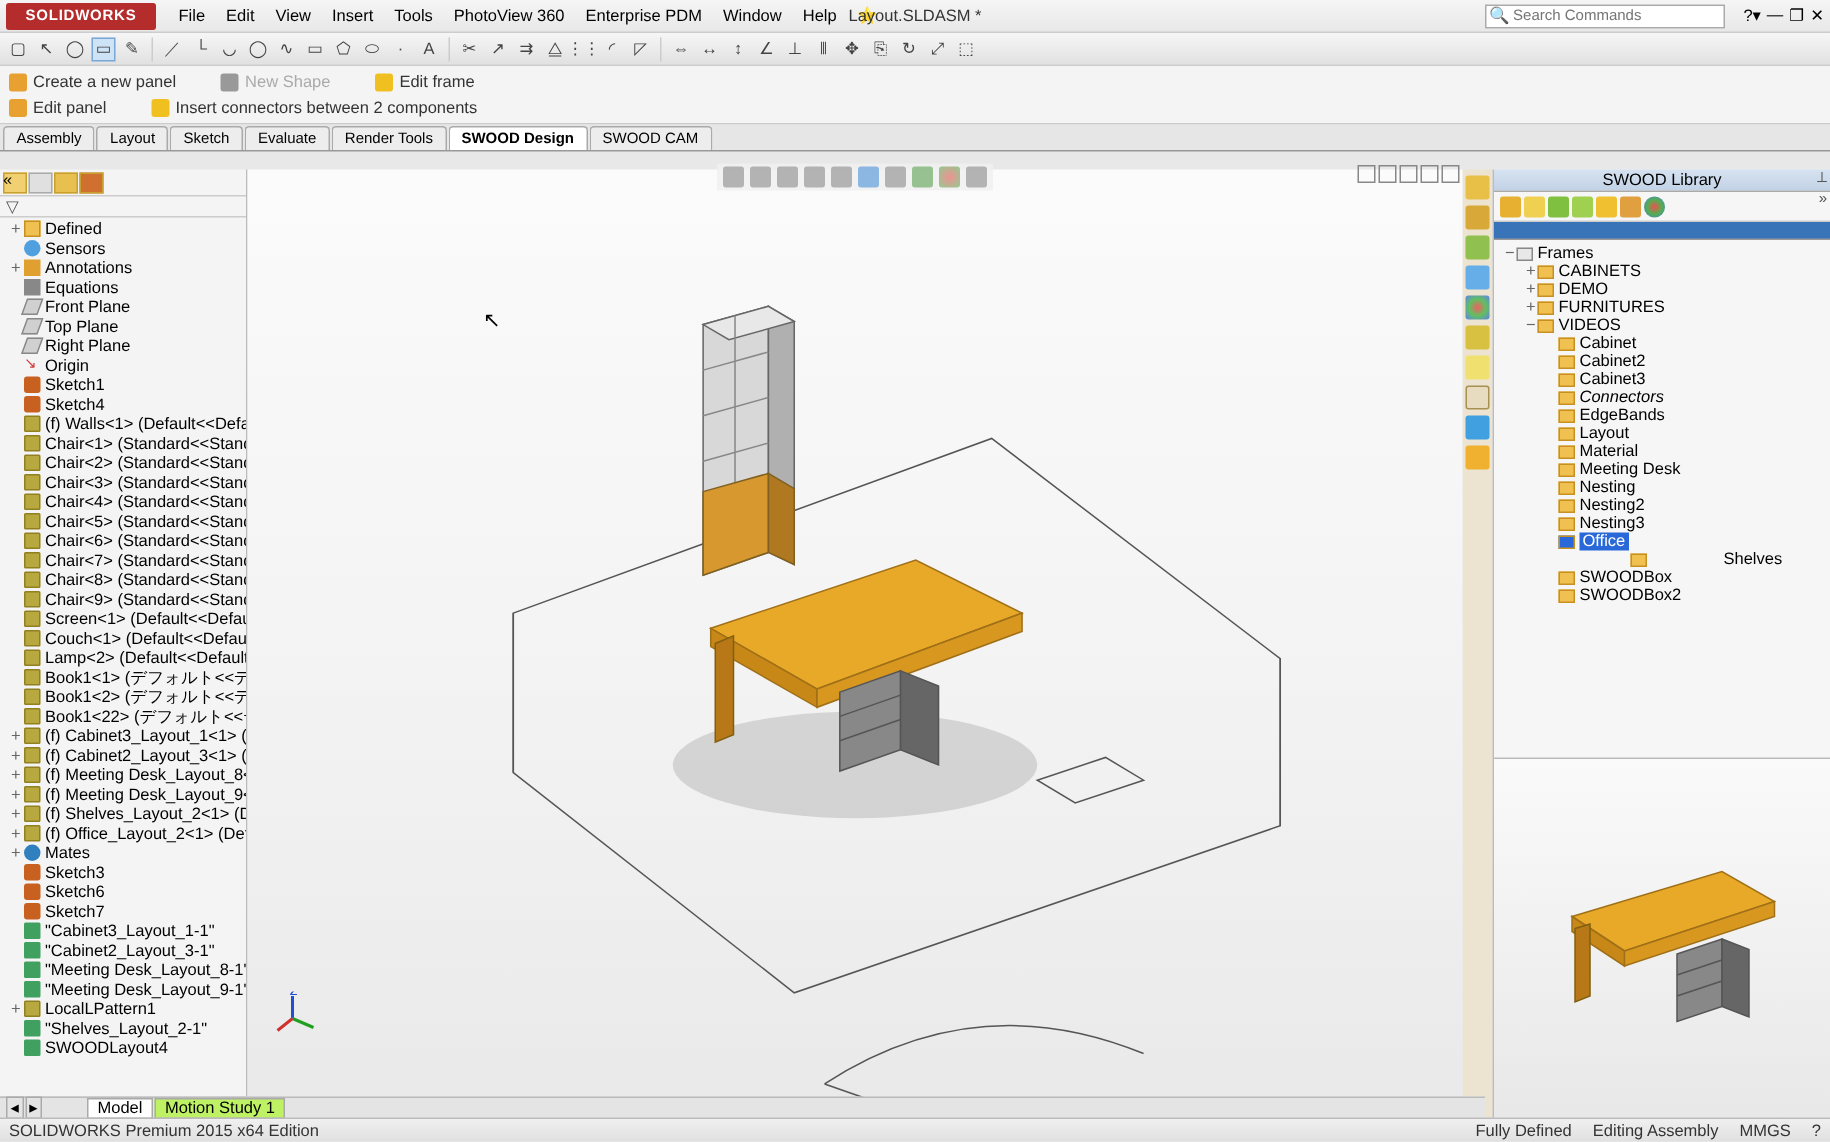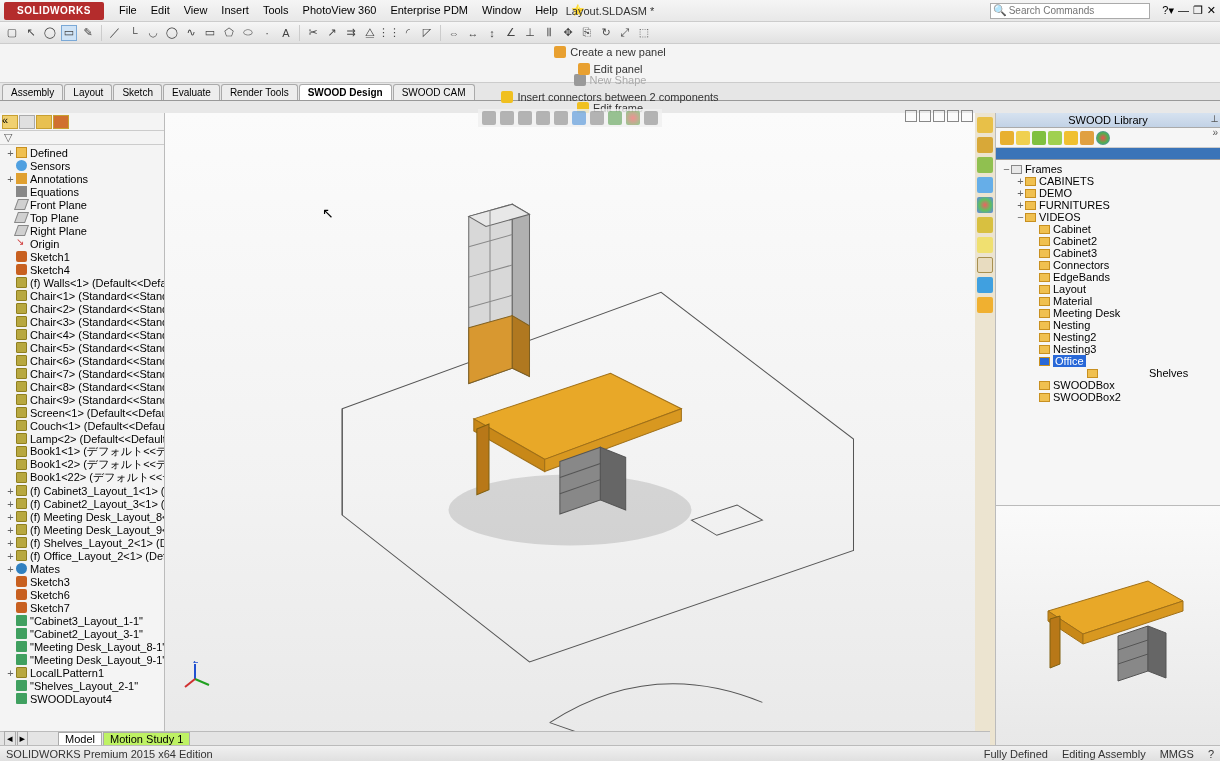--- a/index.html
+++ b/index.html
@@ -14,21 +14,21 @@
 .search-box input { border: none; outline: none; width: 100%; font-size: 10px; color: #888; }
 .help-icons { position: absolute; right: 4px; display: flex; gap: 4px; }
 
 
 .std-toolbar { height: 22px; background: linear-gradient(#f6f6f6,#e1e1e1); display: flex; align-items: center; padding-left: 4px; gap: 3px; border-bottom: 1px solid #ccc; }
 .std-toolbar .tool { width: 16px; height: 16px; display: inline-flex; align-items: center; justify-content: center; color: #444; }
 .std-toolbar .sep { width: 1px; height: 16px; background: #ccc; margin: 0 2px; }
 
 
 .cmd-rows { background: #f4f4f4; border-bottom: 1px solid #ccc; padding: 2px 6px; }
-.cmd-row { display: flex; align-items: center; gap: 16px; height: 17px; flex-direction: column; }
+.cmd-row { display: flex; align-items: center; gap: 30px; height: 17px; }
 .cmd-item { display: flex; align-items: center; gap: 4px; color: #333; cursor: pointer; }
 .cmd-item.disabled { color: #aaa; }
 .cmd-icon { width: 12px; height: 12px; display: inline-block; }
 .ci-orange { background: #e8a030; border-radius: 2px; }
 .ci-yellow { background: #f0c020; border-radius: 2px; }
 .ci-gray   { background: #999; border-radius: 2px; }
 
 
 .tabs-row { height: 18px; background: #e6e6e6; display: flex; align-items: flex-end; padding-left: 2px; border-bottom: 1px solid #999; }
 .tab { padding: 2px 8px; border: 1px solid #aaa; border-bottom: none; margin-right: 1px; background: #ededed; border-radius: 3px 3px 0 0; cursor: pointer; font-size: 10px; }
@@ -557,21 +557,21 @@
         <div class="lib-node" style="padding-left: 32px;">
           <span style="width: 9px; text-align: center; color: rgb(102, 102, 102);"></span>
           <span class="fld"></span>
           <span>Cabinet2</span>
         </div>
         <div class="lib-node" style="padding-left: 32px;">
           <span style="width: 9px; text-align: center; color: rgb(102, 102, 102);"></span>
           <span class="fld"></span>
           <span>Cabinet3</span>
         </div>
-        <div class="lib-node" style="padding-left: 32px;">
+        <div class="lib-node" style="padding-left: 32px; font-style: italic;">
           <span style="width: 9px; text-align: center; color: rgb(102, 102, 102);"></span>
           <span class="fld"></span>
           <span>Connectors</span>
         </div>
         <div class="lib-node" style="padding-left: 32px;">
           <span style="width: 9px; text-align: center; color: rgb(102, 102, 102);"></span>
           <span class="fld"></span>
           <span>EdgeBands</span>
         </div>
         <div class="lib-node" style="padding-left: 32px;">

